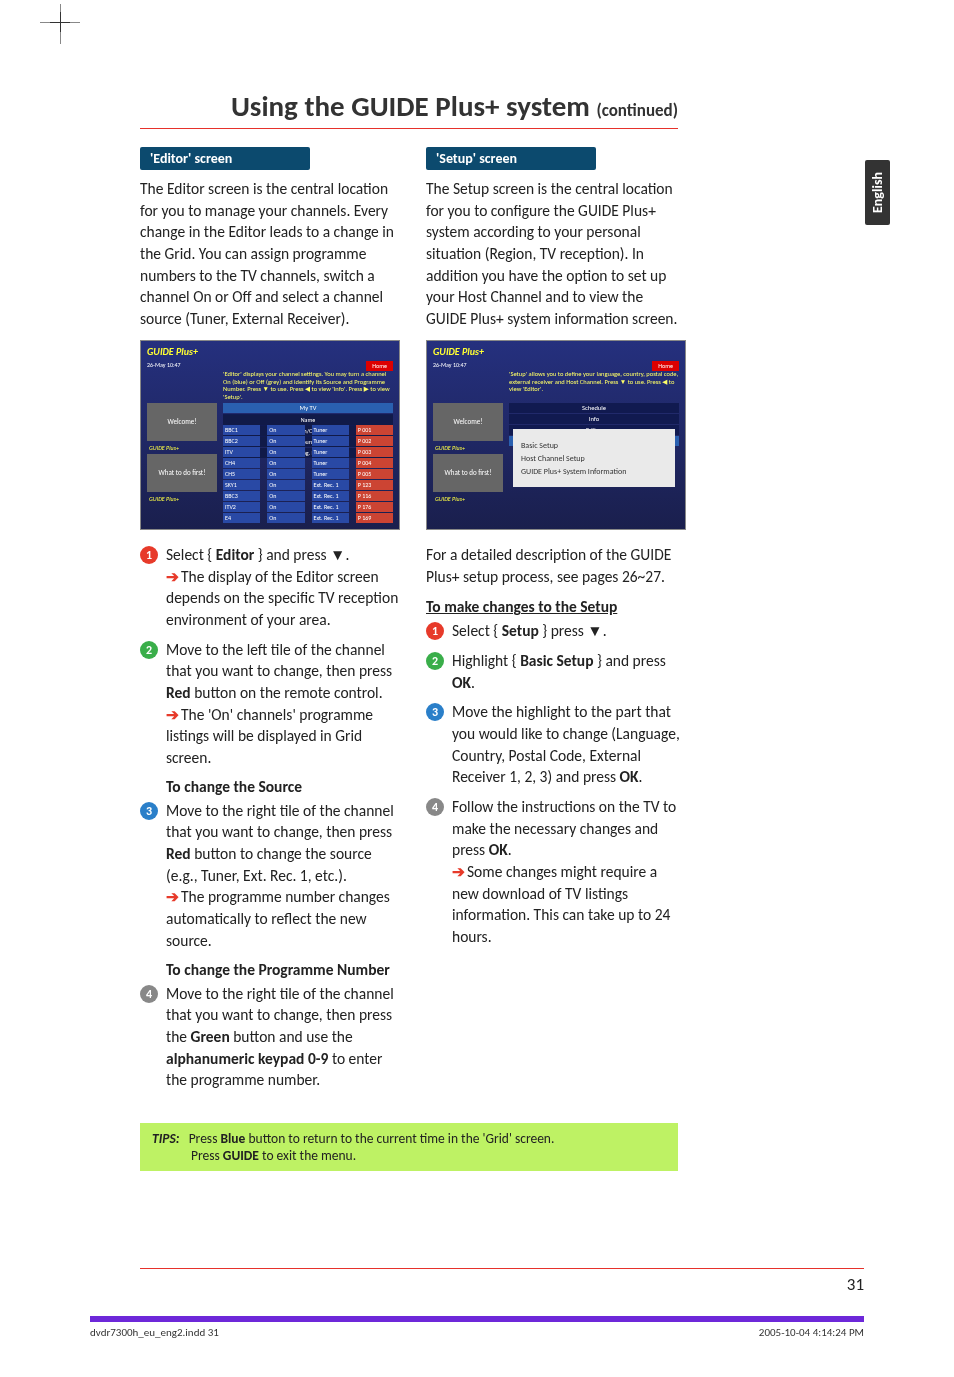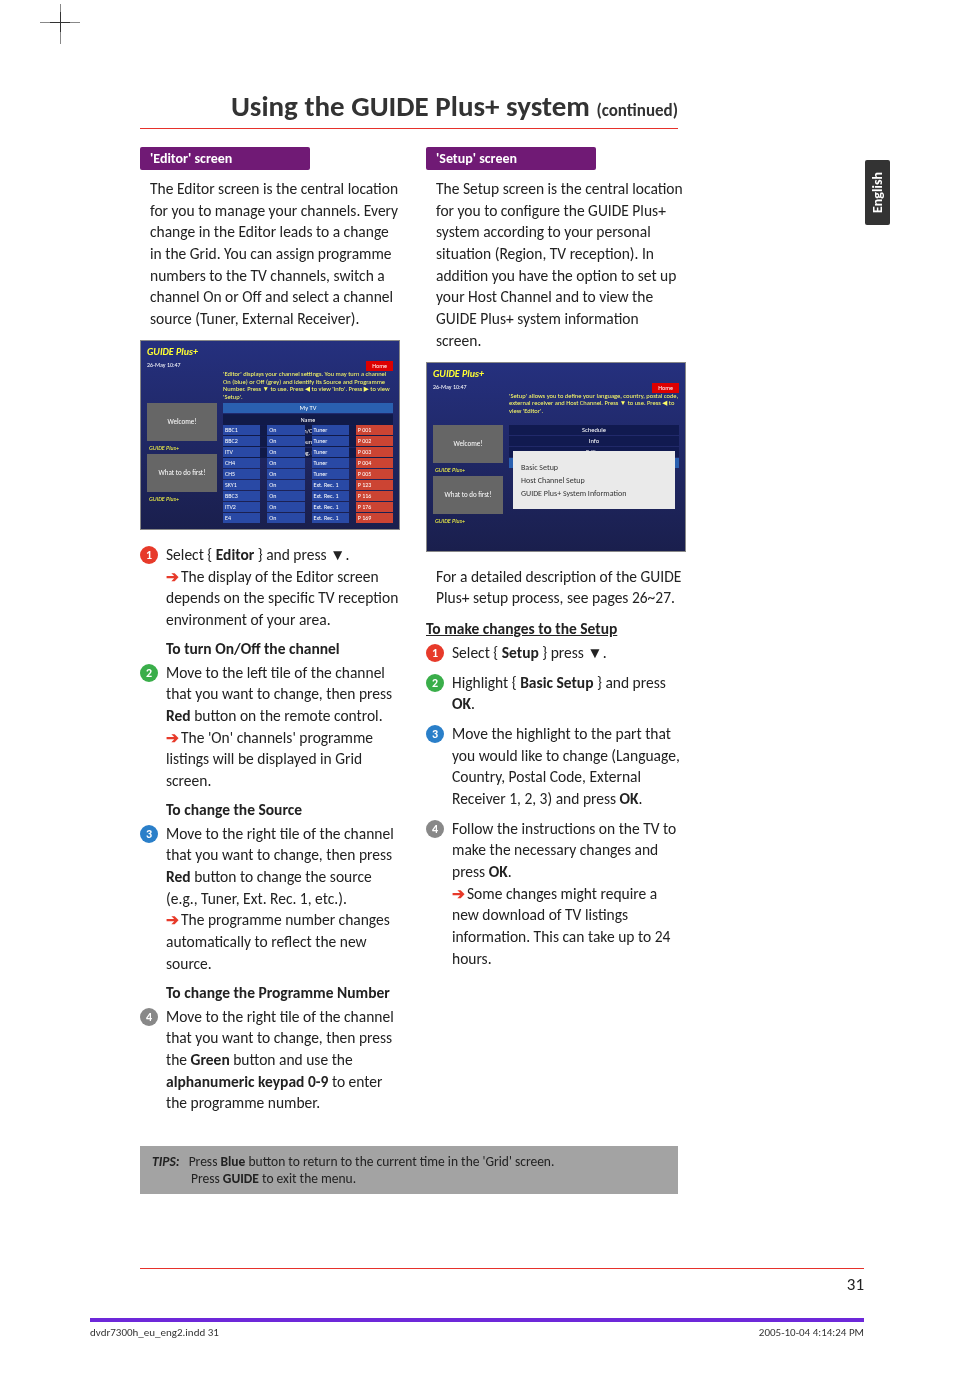--- a/index.html
+++ b/index.html
@@ -27,25 +27,25 @@
     font-size: 29px;
     color: #333;
     text-align: right;
     margin-bottom: 4px;
   }
   h1.title .cont { font-weight:700; font-size:17px; }
   .rule { height:1px; background:#e6322b; width:100%; margin-bottom:18px; }
   .cols { display:flex; gap:26px; }
   .col { width: 50%; }
   .section-bar {
-    background:#701a75; color:#fff; font-weight:700;
+    background:#0c4a6e; color:#fff; font-weight:700;
     padding:3px 10px; font-size:14px; border-radius:2px;
     margin-bottom:8px; display:inline-block; min-width:170px;
   }
-  p.body { font-size:15.5px; line-height:1.4; margin-bottom:10px;margin-left:10px; }
+  p.body { font-size:15.5px; line-height:1.4; margin-bottom:10px; }
   .screenshot {
     width:260px; height:190px; margin:4px auto 14px;
     background:linear-gradient(#25307e,#1a1f4d);
     border:1px solid #888; display:block; position:relative;
     overflow:hidden;
   }
   .scr-logo { position:absolute; top:4px; left:6px; color:#ff3; font-weight:700; font-size:10px; font-style:italic;}
   .scr-date { position:absolute; top:20px; left:6px; color:#fff; font-size:6px;}
   .scr-home { position:absolute; top:20px; right:6px; background:#d00; color:#fff; font-size:6px; padding:1px 6px;}
   .scr-info { position:absolute; top:30px; left:82px; right:6px; color:#ff6; font-size:6.5px; line-height:1.2;}
@@ -73,36 +73,36 @@
   }
   .b1 { background:#e73a2a;}
   .b2 { background:#3aae4a;}
   .b3 { background:#2a7fc9;}
   .b4 { background:#888;}
   .step-body { font-size:15.5px; line-height:1.4; flex:1;}
   .arrow { color:#e73a2a; font-weight:700; padding-right:2px;}
   .subhead { font-weight:700; font-size:15.5px; margin:6px 0 4px 26px; }
   .subhead.noindent { margin-left:0;text-decoration:underline;}
   .tips-box {
-    background:#a3a3a3; padding:7px 12px; font-size:13.5px;
+    background:#bef264; padding:7px 12px; font-size:13.5px;
     margin-top:24px;
   }
   .tips-box b.lbl { font-style:italic; font-weight:700;}
   .english-tab {
     position:absolute; right:64px; top:160px;
     background:#333; color:#fff; font-weight:700;
     writing-mode:vertical-rl; transform:rotate(180deg);
     padding:12px 4px; font-size:14px; border-radius:2px;
   }
   .pagenum { position:absolute; right:90px; bottom:82px; font-size:17px;}
   .footer {
     position:absolute; left:90px; right:90px; bottom:38px;
     display:flex; justify-content:space-between;
     font-size:11px; color:#333;
-    border-top:4px solid #6d28d9; padding-top:4px;
+    border-top:6px solid #6d28d9; padding-top:4px;
   }
   .red-rule-bot { position:absolute; left:140px; right:90px; bottom:108px; height:1px; background:#e6322b;}
 </style>
 </head>
 <body>
 
 <div class="cut-line-h"></div>
 <div class="cut-line-v"></div>
 <div class="cut-cross-h"></div>
 <div class="cut-cross-v"></div>
@@ -205,21 +205,20 @@
       </div>
 
       <div class="step">
         <div class="bullet b1">1</div>
         <div class="step-body">
           <span>Select { </span><b>Editor</b><span> } and press ▼.</span><br>
           <span class="arrow">➔</span><span>The display of the Editor screen depends on the specific TV reception environment of your area.</span>
         </div>
       </div>
 
-      <div class="subhead">To turn On/Off the channel</div>
       <div class="step">
         <div class="bullet b2">2</div>
         <div class="step-body">
           <span>Move to the left tile of the channel that you want to change, then press </span><b>Red</b><span> button on the remote control.</span><br>
           <span class="arrow">➔</span><span>The 'On' channels' programme listings will be displayed in Grid screen.</span>
         </div>
       </div>
 
       <div class="subhead">To change the Source</div>
       <div class="step">

